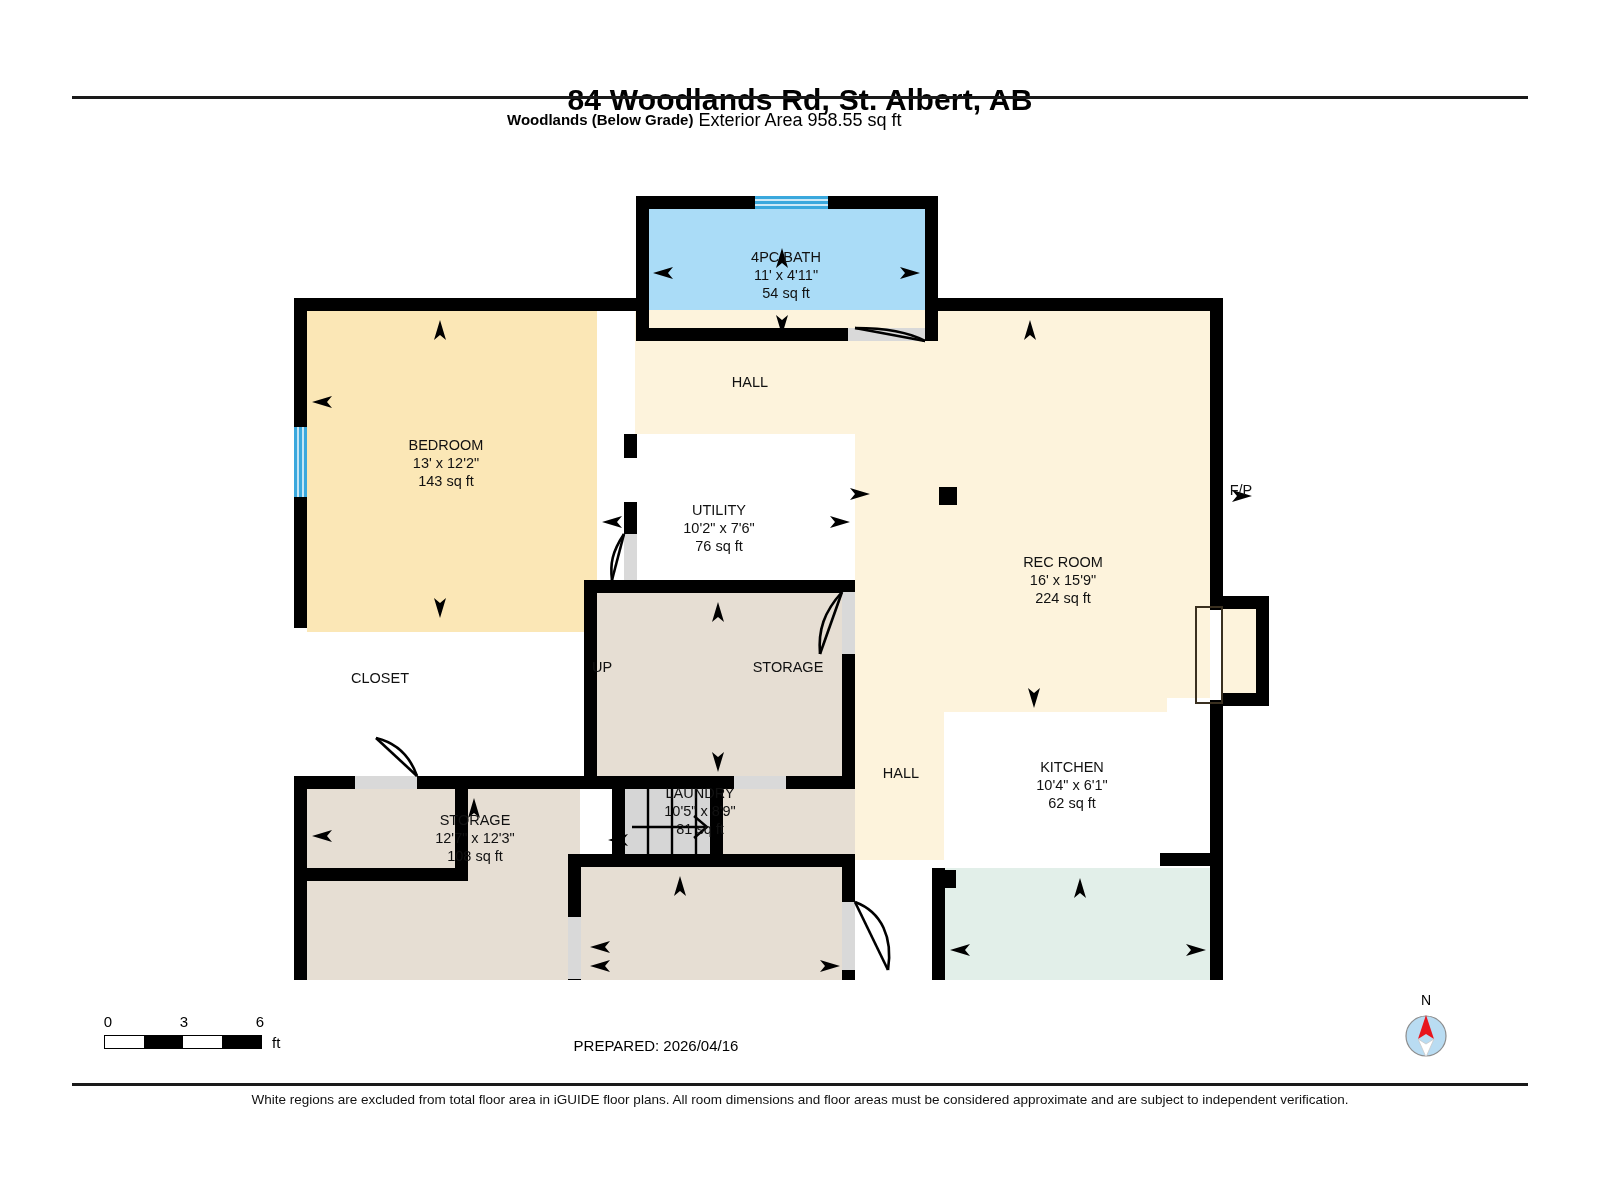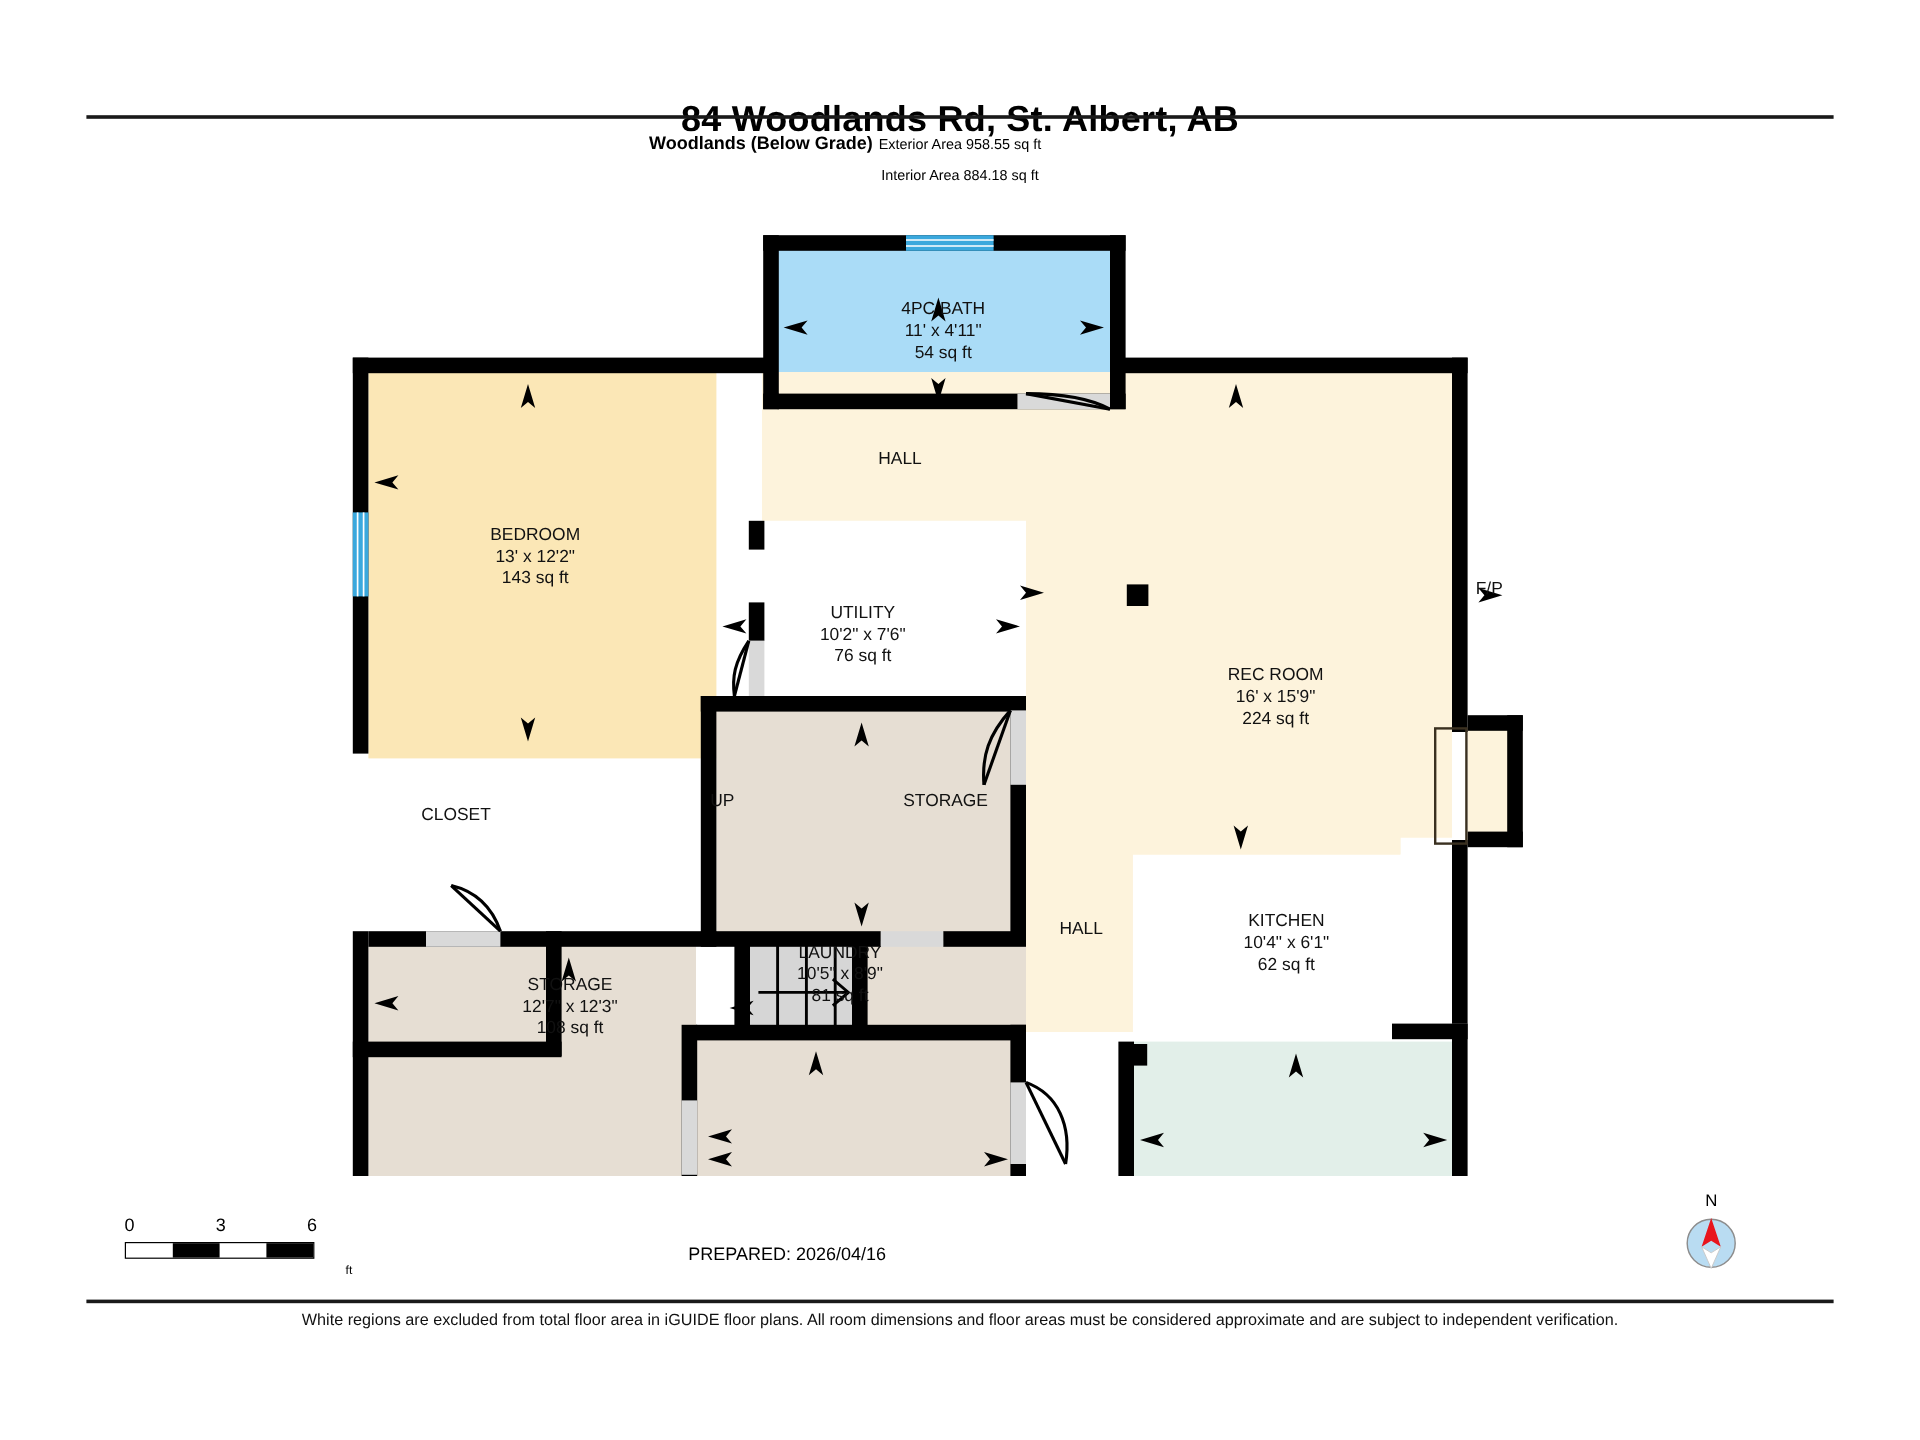--- a/index.html
+++ b/index.html
@@ -10,34 +10,34 @@
     position:absolute;top:48px;left:0;width:1600px;text-align:center;
     font-size:30px;font-weight:bold;letter-spacing:.2px;margin-top:35px;
   }
   .rule-top{position:absolute;left:72px;top:96px;width:1456px;height:3px;background:#1a1a1a;}
   .rule-bot{position:absolute;left:72px;top:1083px;width:1456px;height:3px;background:#1a1a1a;}
 
   .summary{position:absolute;top:107px;left:0;width:1600px;}
   .summary-row{display:flex;justify-content:center;line-height:26px;}
   .sum-level{font-size:15px;font-weight:bold;width:0;}
   .sum-level span{display:block;width:200px;text-align:right;transform:translateX(-205px);white-space:nowrap;}
-  .sum-val{font-size:12px;white-space:nowrap;}
+  .sum-val{font-size:18px;white-space:nowrap;}
   .sum-pad{width:0;}
   .sum-pad span{display:block;width:200px;}
 
   .plan{position:absolute;left:0;top:160px;width:1444px;height:820px;}
 
   .footer{position:absolute;left:0;top:995px;width:1600px;height:80px;}
   .scalebar{position:absolute;left:104px;top:18px;}
   .scale-nums{position:relative;height:20px;width:170px;font-size:15px;}
   .scale-nums span{position:absolute;top:0;transform:translateX(-50%);}
   .scale-track{position:relative;margin-top:2px;width:156px;height:12px;border:1.6px solid #000;display:flex;}
   .scale-track i{flex:1;display:block;}
   .scale-track i.on{background:#000;}
-  .scale-unit{position:absolute;left:184px;top:21px;font-size:10px;margin-top:20px;}
+  .scale-unit{position:absolute;left:168px;top:21px;font-size:15px;}
 
   .prepared{position:absolute;left:0;top:42px;width:1312px;text-align:center;font-size:15px;}
 
   .compass{position:absolute;left:1398px;top:1008px;width:56px;height:56px;}
   .compass-n{position:absolute;left:0;top:-16px;width:56px;text-align:center;font-size:14px;}
 
   .disclaimer{
     position:absolute;left:0;top:1092px;width:1600px;text-align:center;
     font-size:13.5px;color:#111;
   }
@@ -50,26 +50,20 @@
 
   <div class="title">84 Woodlands Rd, St. Albert, AB</div>
   <div class="rule-top"></div>
 
   <div class="summary">
     <div class="summary-row">
       <div class="sum-level">
         <span>Woodlands (Below Grade)</span>
       </div>
       <div class="sum-val">Exterior Area 958.55 sq ft</div>
-    </div>
-    <div class="summary-row">
-      <div class="sum-pad">
-          <span></span>
-        </div>
-      <div class="sum-val">Interior Area 884.18 sq ft</div>
     </div>
   </div>
 
   <div class="plan">
   <svg viewBox="0 0 1600 820" width="1600" height="820">
 
     <g>
 
       <rect x="648" y="48" width="277" height="130" fill="#aadcf7"></rect>
 

